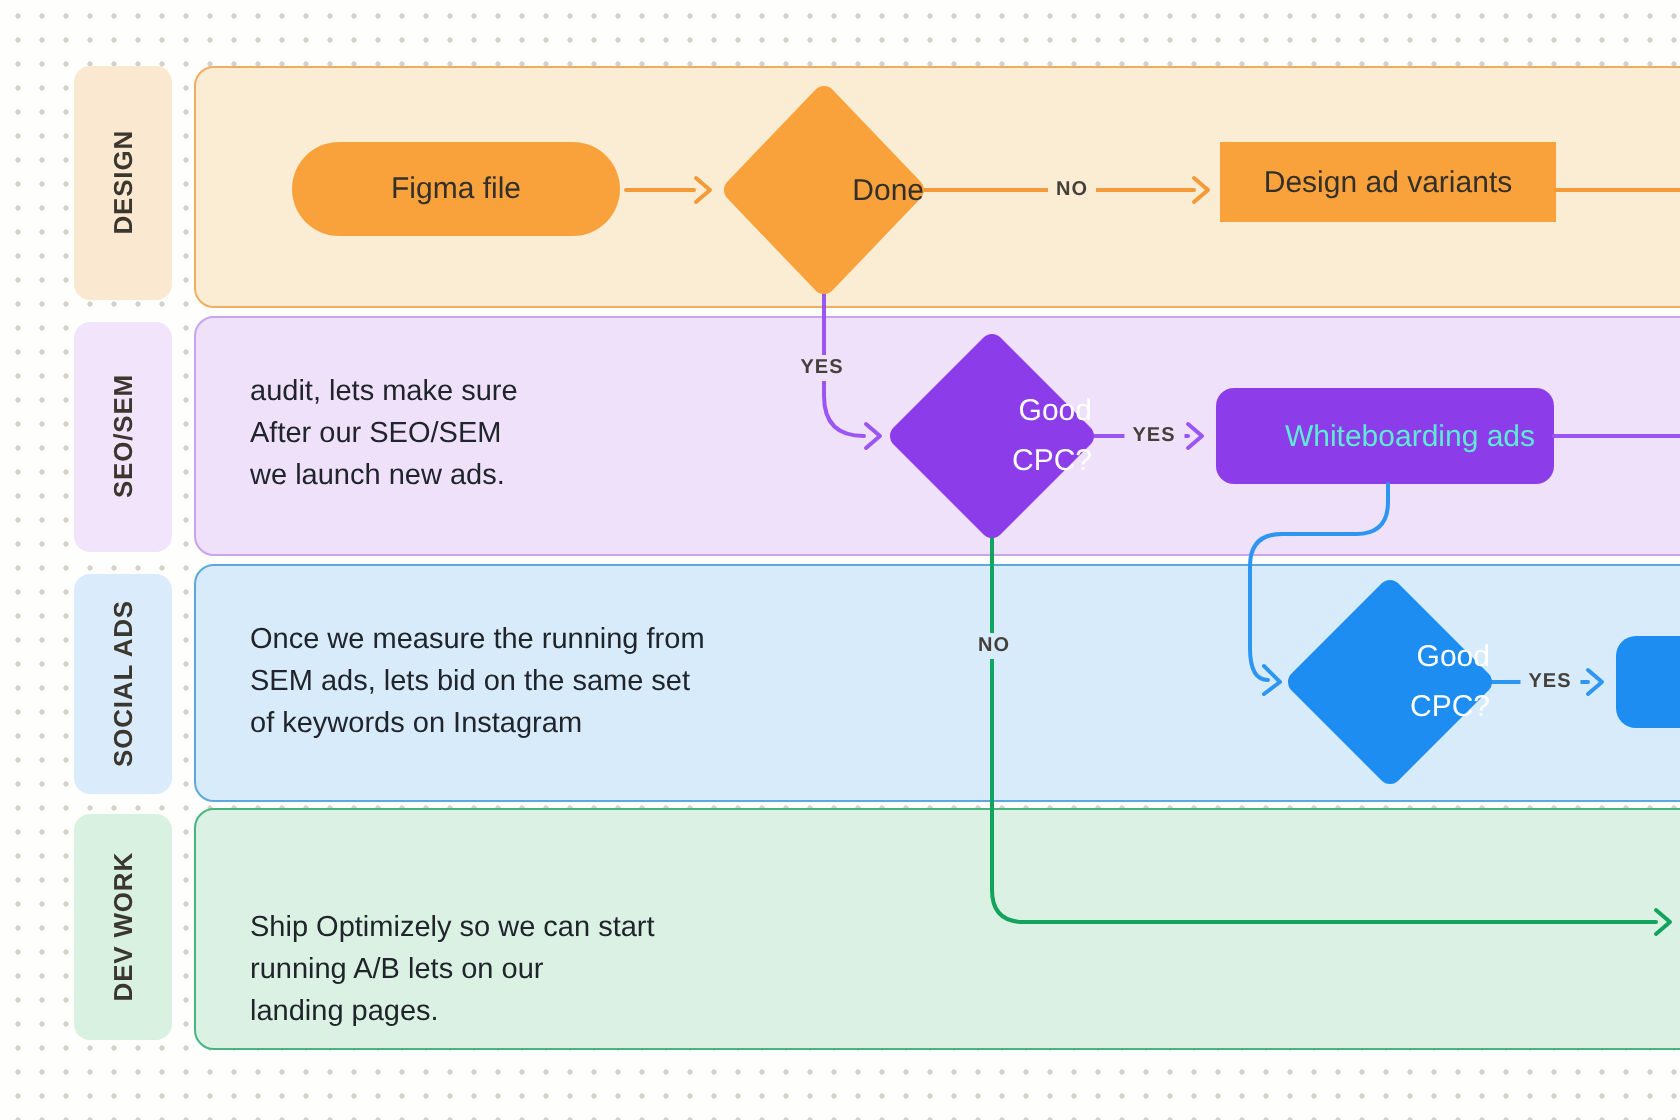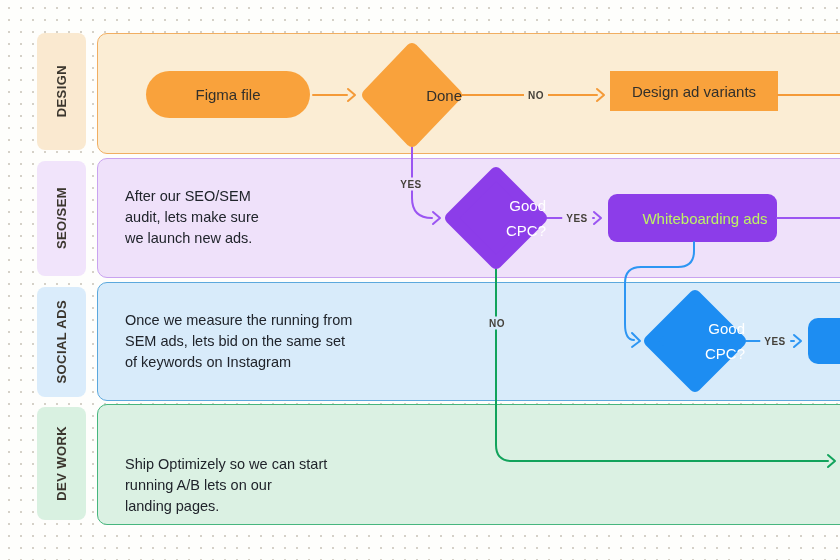--- a/index.html
+++ b/index.html
@@ -25,21 +25,21 @@
 
   .desc{position:absolute;left:125px;font-size:14.5px;line-height:21px;color:#20242B;}
   .desc div{white-space:nowrap;}
   .desc-seosem{top:186px;}
   .desc-social{top:310px;}
   .desc-dev{top:434px;margin-top:20px;}
 
   .node{position:absolute;display:flex;align-items:center;justify-content:center;font-size:15px;color:#33302B;box-sizing:border-box;}
   .node-figma{left:146px;top:71px;width:164px;height:47px;border-radius:24px;background:#F9A23C;}
   .node-variants{left:610px;top:71px;width:168px;height:40px;border-radius:0;background:#F9A23C;}
-  .node-whiteboarding{left:608px;top:194px;width:169px;height:48px;border-radius:9px;background:#8C3DE9;color:#bef264;padding-left:25px;}
+  .node-whiteboarding{left:608px;top:194px;width:169px;height:48px;border-radius:9px;background:#8C3DE9;color:#5eead4;padding-left:25px;}
   .node-bluecut{left:808px;top:318px;width:50px;height:46px;border-radius:10px;background:#1D8DF2;}
 
   .svg-overlay{position:absolute;left:0;top:0;pointer-events:none;}
 
   .diamond-label{position:absolute;display:flex;flex-direction:column;align-items:flex-end;justify-content:center;font-size:15px;text-align:center;line-height:25px;}
   .dl-done{left:362px;top:75px;width:100px;height:40px;color:#33302B;}
   .dl-cpc1{left:446px;top:190px;width:100px;height:56px;color:#FFFFFF;}
   .dl-cpc2{left:645px;top:313px;width:100px;height:56px;color:#FFFFFF;}
 
   .edge-label{position:absolute;transform:translate(-50%,-50%);font-size:10px;font-weight:bold;letter-spacing:.5px;color:#45413A;padding:1px 4px;border-radius:3px;}
@@ -64,22 +64,22 @@
     <span>SEO/SEM</span>
   </div>
   <div class="lane-label ll-social">
     <span>SOCIAL ADS</span>
   </div>
   <div class="lane-label ll-dev">
     <span>DEV WORK</span>
   </div>
 
   <div class="desc desc-seosem">
+    <div>audit, lets make sure</div>
     <div>After our SEO/SEM</div>
-    <div>audit, lets make sure</div>
     <div>we launch new ads.</div>
   </div>
   <div class="desc desc-social">
     <div>Once we measure the running from</div>
     <div>SEM ads, lets bid on the same set</div>
     <div>of keywords on Instagram</div>
   </div>
   <div class="desc desc-dev">
     <div>Ship Optimizely so we can start</div>
     <div>running A/B lets on our</div>

